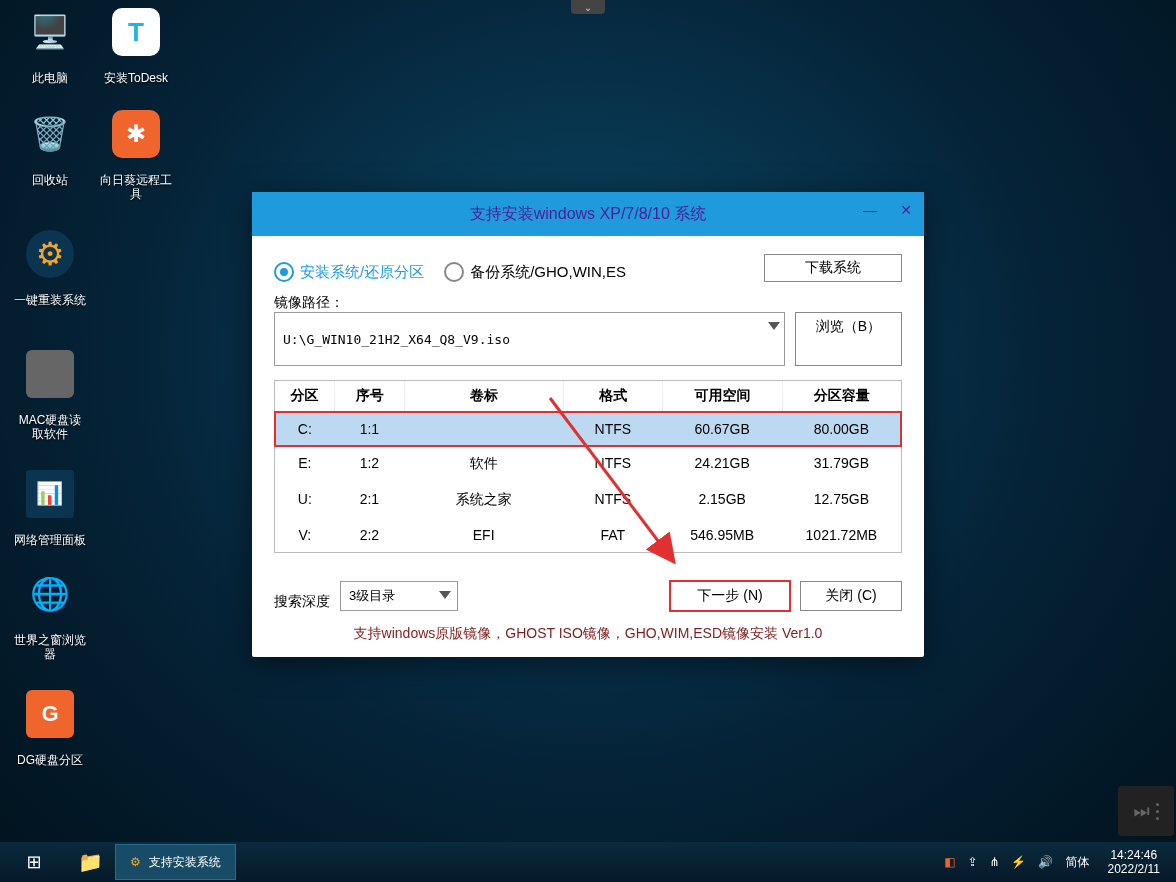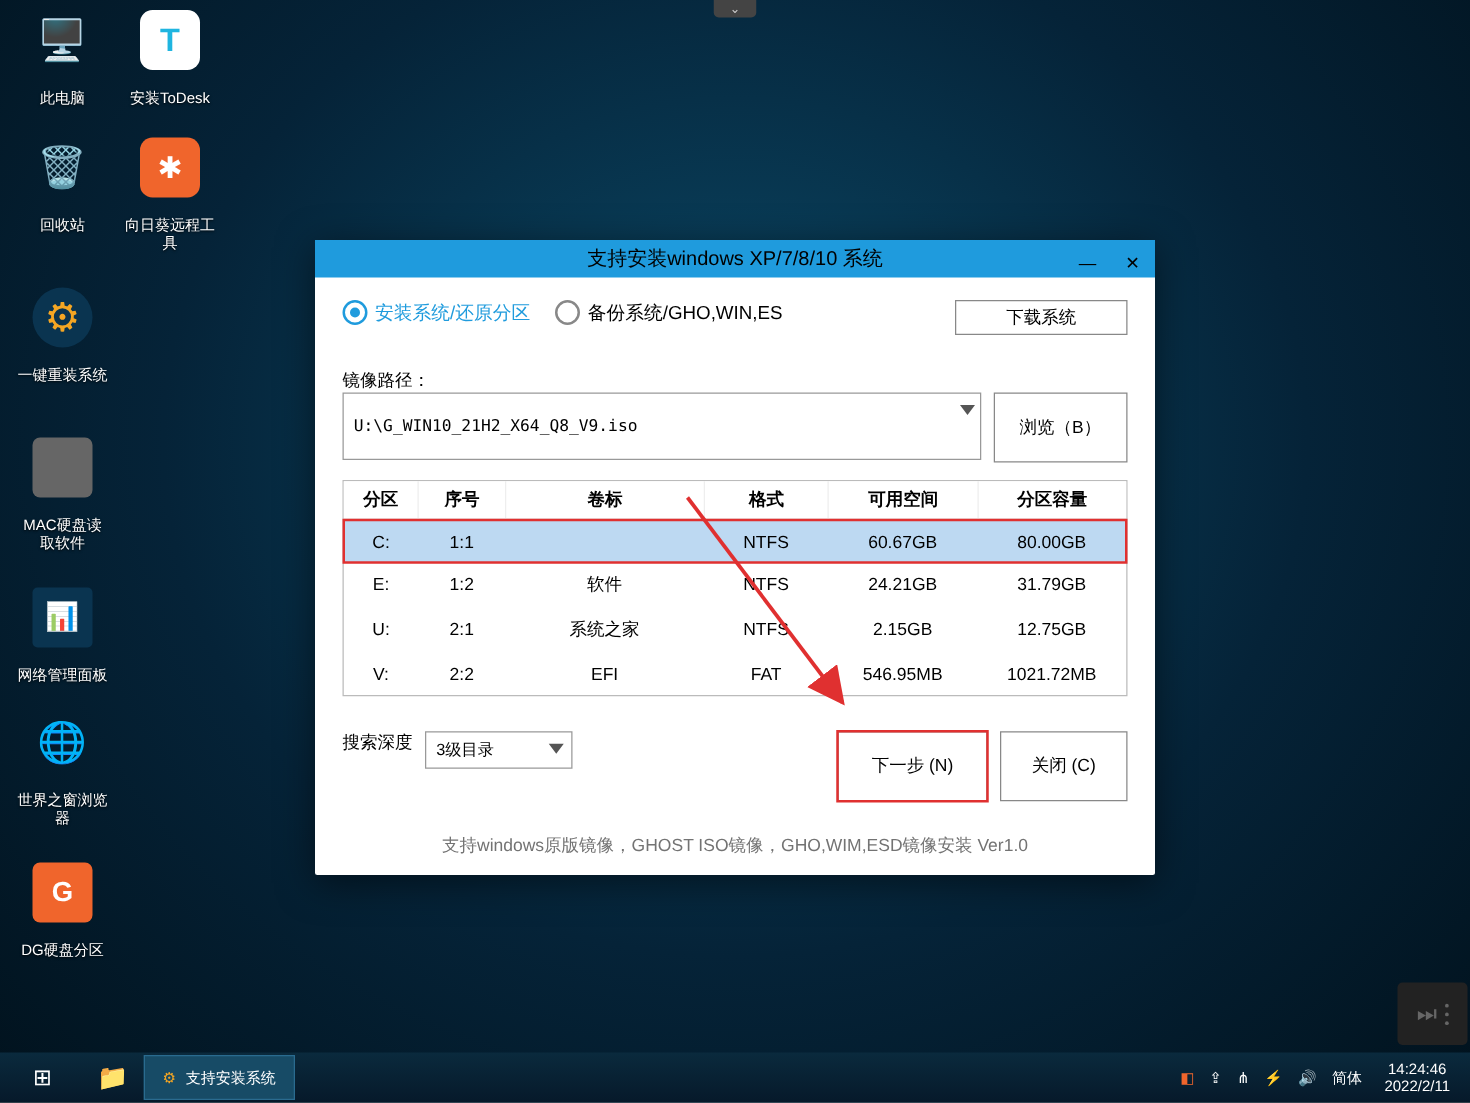--- a/index.html
+++ b/index.html
@@ -3,52 +3,52 @@
 <meta charset="utf-8">
 <style>
 html,body{margin:0;padding:0;width:1176px;height:882px;overflow:hidden;font-family:"Microsoft YaHei","Segoe UI",sans-serif;background:radial-gradient(ellipse at 50% 40%,#0b4a68 0%,#052338 55%,#01121d 100%);color:#fff;position:relative}
 
 .desktop{position:absolute;top:0;left:0;width:100%;height:100%}
 .dicon{position:absolute;width:76px;text-align:center;cursor:pointer}
 .dicon .ibox{width:48px;height:48px;margin:0 auto;display:flex;align-items:center;justify-content:center;font-size:32px;border-radius:6px}
 .dicon .ilbl{font-size:12px;color:#fff;margin-top:15px;text-shadow:0 1px 2px #000;line-height:14px;white-space:pre-line}
 
 .win{position:absolute;left:252px;top:192px;width:672px;background:#fff;color:#000;box-shadow:0 6px 30px rgba(0,0,0,.5);border-radius:2px}
-.titlebar{background:#1f9bdd;height:30px;display:flex;align-items:center;justify-content:center;position:relative;color:#000000;font-size:16px}
+.titlebar{background:#1f9bdd;height:44px;display:flex;align-items:center;justify-content:center;position:relative;color:#4c1d95;font-size:16px}
 .titlebar .tbtn{position:absolute;top:0;height:36px;width:36px;display:flex;align-items:center;justify-content:center;cursor:pointer;font-size:14px}
 .titlebar .min{right:36px}
 .titlebar .close{right:0}
 .body{padding:18px 22px 14px 22px}
-.row{display:flex;align-items:flex-start;margin-bottom:28px}
+.row{display:flex;align-items:flex-end;margin-bottom:12px}
 .radio{display:flex;align-items:center;margin-right:20px;font-size:15px;cursor:pointer}
 .radio .circ{width:16px;height:16px;border:2px solid #888;border-radius:50%;margin-right:6px;display:flex;align-items:center;justify-content:center}
 .radio.sel .circ{border-color:#1f9bdd}
 .radio.sel .circ:after{content:"";width:8px;height:8px;background:#1f9bdd;border-radius:50%}
 .radio.sel{color:#1f9bdd}
-.btn{border:1px solid #888;background:#fff;padding:18px 20px;font-size:14px;cursor:pointer;text-align:center}
+.btn{border:1px solid #888;background:#fff;padding:5px 20px;font-size:14px;cursor:pointer;text-align:center}
 .btn.sm{padding:4px 28px}
 .pathlbl{font-size:14px;margin-bottom:0}
 .pathrow{display:flex;gap:10px;margin-bottom:14px}
 .pathbox{flex:1;border:1px solid #999;height:28px;display:flex;align-items:center;padding:12px 8px;font-family:Consolas,monospace;font-size:13px;position:relative}
 .pathbox .dd{position:absolute;right:4px;top:4px;border-left:6px solid transparent;border-right:6px solid transparent;border-top:8px solid #555;margin-top:5px}
 
 .tbl{border:1px solid #bbb;font-size:14px}
 .thead{display:flex;background:#fff;border-bottom:1px solid #bbb}
 .thead>div{padding:6px 0;text-align:center;font-weight:bold;border-right:1px solid #eee}
 .thead>div:last-child{border-right:none}
 .trow{display:flex}
 .trow>div{padding:9px 0;text-align:center}
 .trow.sel{background:#bdd9f2}
 .c1{width:60px}.c2{width:70px}.c3{width:160px}.c4{width:100px}.c5{width:120px}.c6{width:120px}
 .redbox{outline:2px solid #e03030;outline-offset:-1px}
 
-.brow{display:flex;align-items:flex-start;margin-top:28px;gap:10px}
+.brow{display:flex;align-items:flex-end;margin-top:28px;gap:10px}
 .sel-box{border:1px solid #999;height:28px;width:100px;display:flex;align-items:center;padding:0 8px;font-size:13px;position:relative}
 .sel-box .dd{position:absolute;right:6px;top:9px;border-left:6px solid transparent;border-right:6px solid transparent;border-top:8px solid #555}
-.footer{text-align:center;font-size:14px;color:#737373;margin-top:27px}
+.footer{text-align:center;font-size:14px;color:#7f1d1d;margin-top:14px}
 
 .arrow-svg{position:absolute;pointer-events:none}
 
 .taskbar{position:absolute;left:0;bottom:0;width:100%;height:40px;background:linear-gradient(#0a2a3d,#06192a);display:flex;align-items:center;color:#fff;font-size:12px}
 .taskbar .titem{height:40px;display:flex;align-items:center;justify-content:center;padding:0 10px;cursor:pointer}
 .taskbar .start{width:48px;font-size:18px}
 .taskbar .taskbtn{background:#174b66;height:34px;margin:3px 2px;padding:0 14px;display:flex;align-items:center;gap:8px;border:1px solid #2a6b8f}
 .tray{margin-left:auto;display:flex;align-items:center;gap:12px;padding-right:10px}
 .clock{text-align:center;line-height:14px;font-size:12px;padding:0 6px}
 

